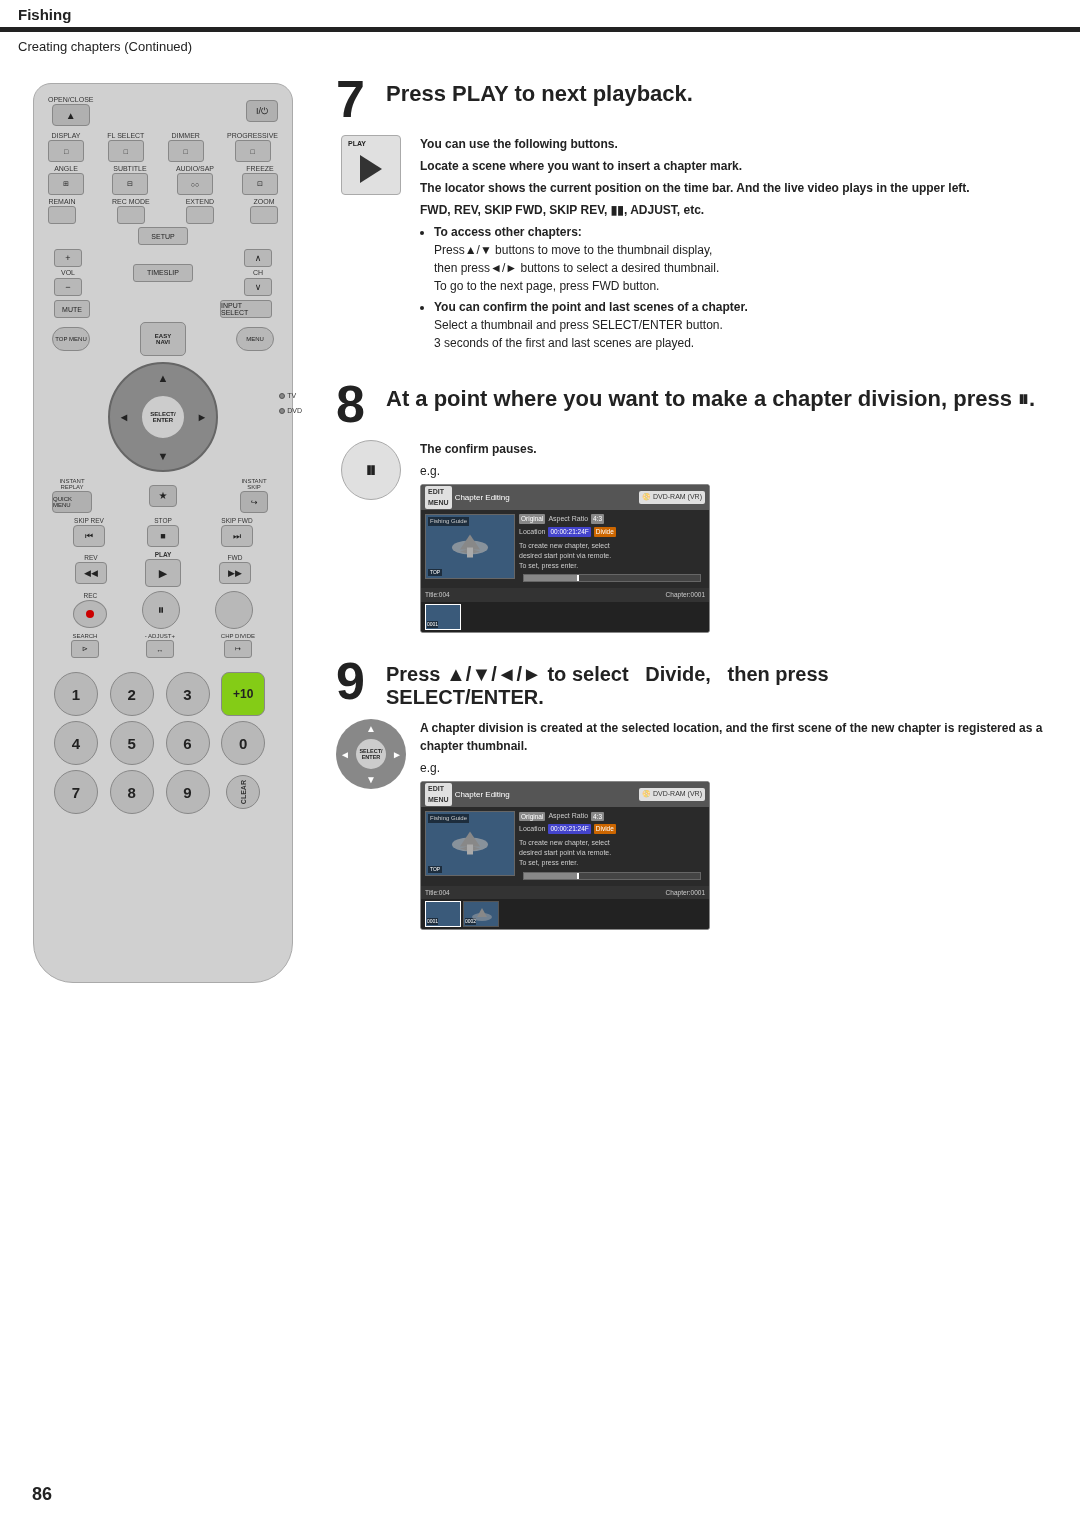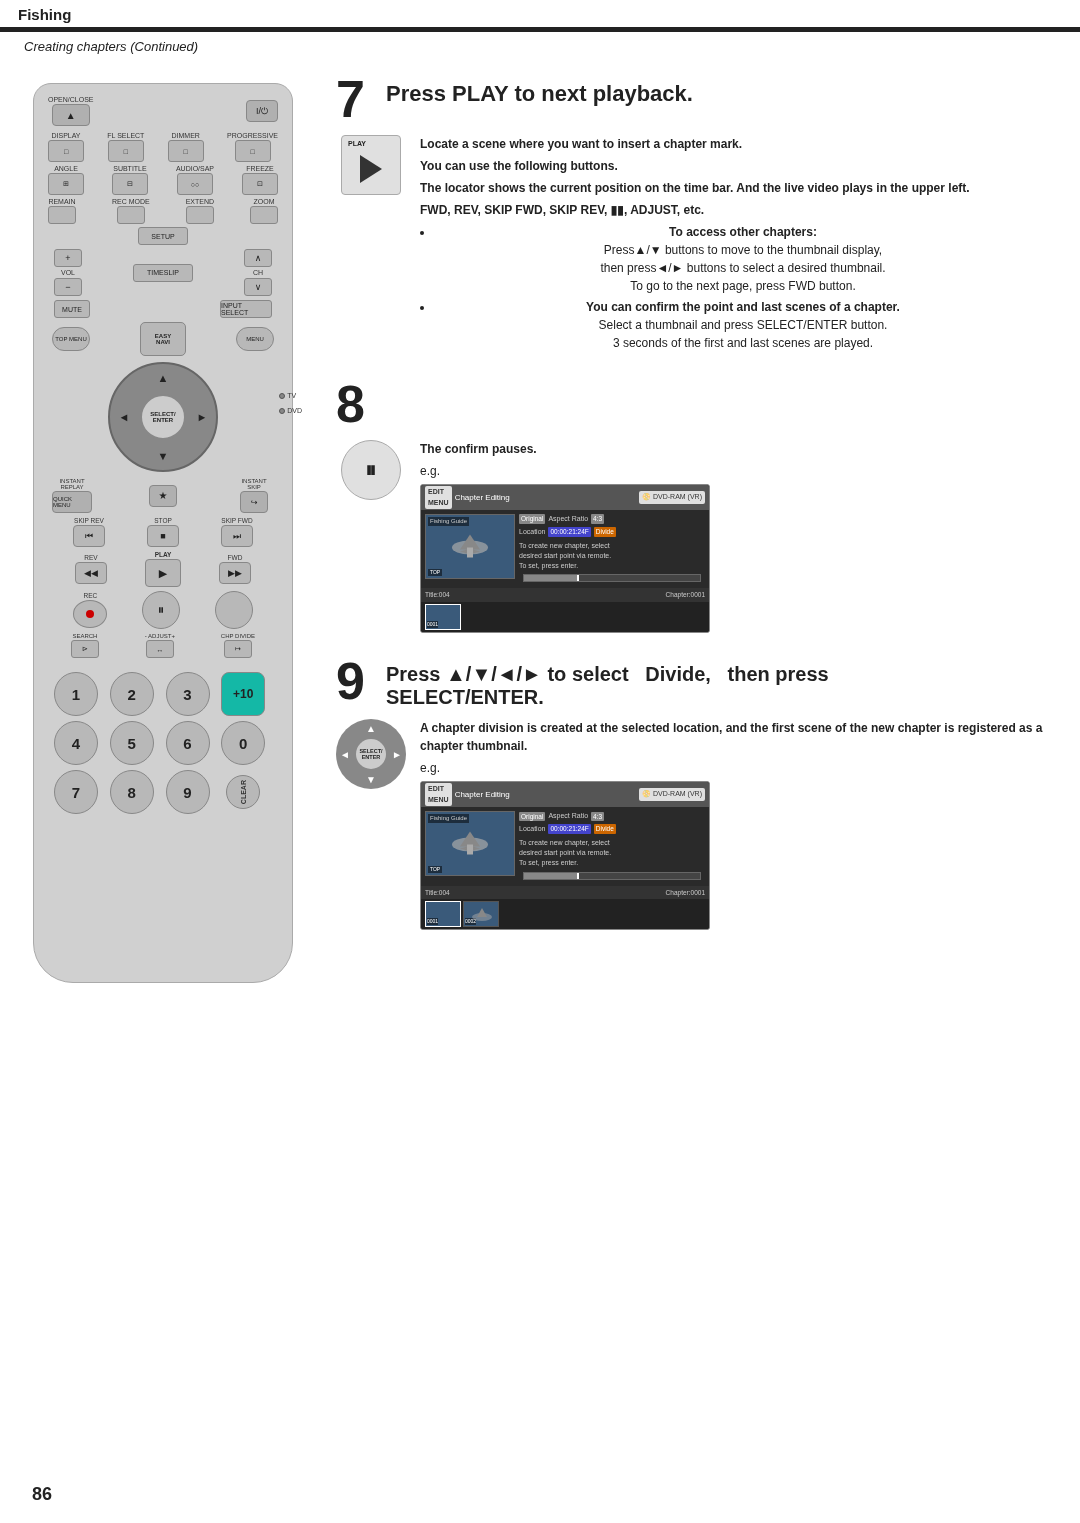--- a/index.html
+++ b/index.html
@@ -410,21 +410,21 @@
       background: #b8b8b8;
       border: 1.5px solid #888;
       display: flex; align-items: center; justify-content: center;
       font-size: 15px;
       font-weight: bold;
       cursor: pointer;
     }
     .num-btn-wide {
       width: 44px; height: 44px;
       border-radius: 8px;
-      background: #14b8a6;
+      background: #84cc16;
       border: 1.5px solid #888;
       display: flex; align-items: center; justify-content: center;
       font-size: 12px;
       font-weight: bold;
       cursor: pointer;
     }
     .num-btn-empty {
       width: 44px; height: 44px;
       display: flex; align-items: center; justify-content: center;
     }
@@ -501,21 +501,21 @@
       margin-top: 8px;
     }
 
     .step-text {
       flex: 1;
       font-size: 12px;
       line-height: 1.5;
     }
     .step-text p { margin-bottom: 4px; }
     .step-text .bold { font-weight: bold; }
-    .step-text ul { padding-left: 14px; margin: 4px 0; text-align: center; }
+    .step-text ul { padding-left: 14px; margin: 4px 0; }
     .step-text li { margin-bottom: 3px; }
 
     
     .screenshot-box {
       border: 1px solid #888;
       background: #2a2a2a;
       border-radius: 3px;
       overflow: hidden;
       margin-top: 4px;
     }
@@ -725,21 +725,21 @@
       color: #222;
     }
   </style>
 </head>
 <body>
 
 <div class="header">
   <span class="header-title">Fishing</span>
 </div>
 <hr class="header-line">
-<div style="padding: 5px 18px 0 24px; font-style: italic;">
+<div style="padding: 5px 18px 0 18px;">
   <span style="font-size:13px;">Creating chapters (Continued)</span>
 </div>
 
 <div class="main-content">
 
   <div class="remote-wrapper">
     <div class="remote">
 
       <div class="remote-top-row">
         <div style="display:flex;flex-direction:column;align-items:center;gap:1px;">
@@ -1027,35 +1027,36 @@
         <span class="step-title">Press PLAY to next playback.</span>
       </div>
       <div class="step-body">
         <div class="step-icon">
           <div class="play-icon-box">
             <span class="play-label-sm">PLAY</span>
             <div class="play-triangle"></div>
           </div>
         </div>
         <div class="step-text">
+          <p class="bold">You can use the following buttons.</p>
           <p class="bold">Locate a scene where you want to insert a chapter mark.</p>
-          <p class="bold">You can use the following buttons.</p>
           <p class="bold">The locator shows the current position on the time bar. And the live video plays in the upper left.</p>
           <p class="bold">FWD, REV, SKIP FWD, SKIP REV, ▮▮, ADJUST, etc.</p>
           <ul>
             <li><span class="bold">To access other chapters:</span><br>Press▲/▼ buttons to move to the thumbnail display,<br>then press◄/► buttons to select a desired thumbnail.<br>To go to the next page, press FWD button.</li>
             <li><span class="bold">You can confirm the point and last scenes of a chapter.</span><br>Select a thumbnail and press SELECT/ENTER button.<br>3 seconds of the first and last scenes are played.</li>
           </ul>
         </div>
       </div>
     </div>
 
     <div class="step-section">
       <div class="step-header">
         <span class="step-number">8</span>
+        <span class="step-title">At a point where you want to make a chapter division, press ⏸.</span>
       </div>
       <div class="step-body">
         <div class="step-icon">
           <div class="pause-icon-box">⏸</div>
         </div>
         <div class="step-text">
           <p class="bold">The confirm pauses.</p>
           <p>e.g.</p>
 
           <div class="screenshot-box" style="width:290px;">

